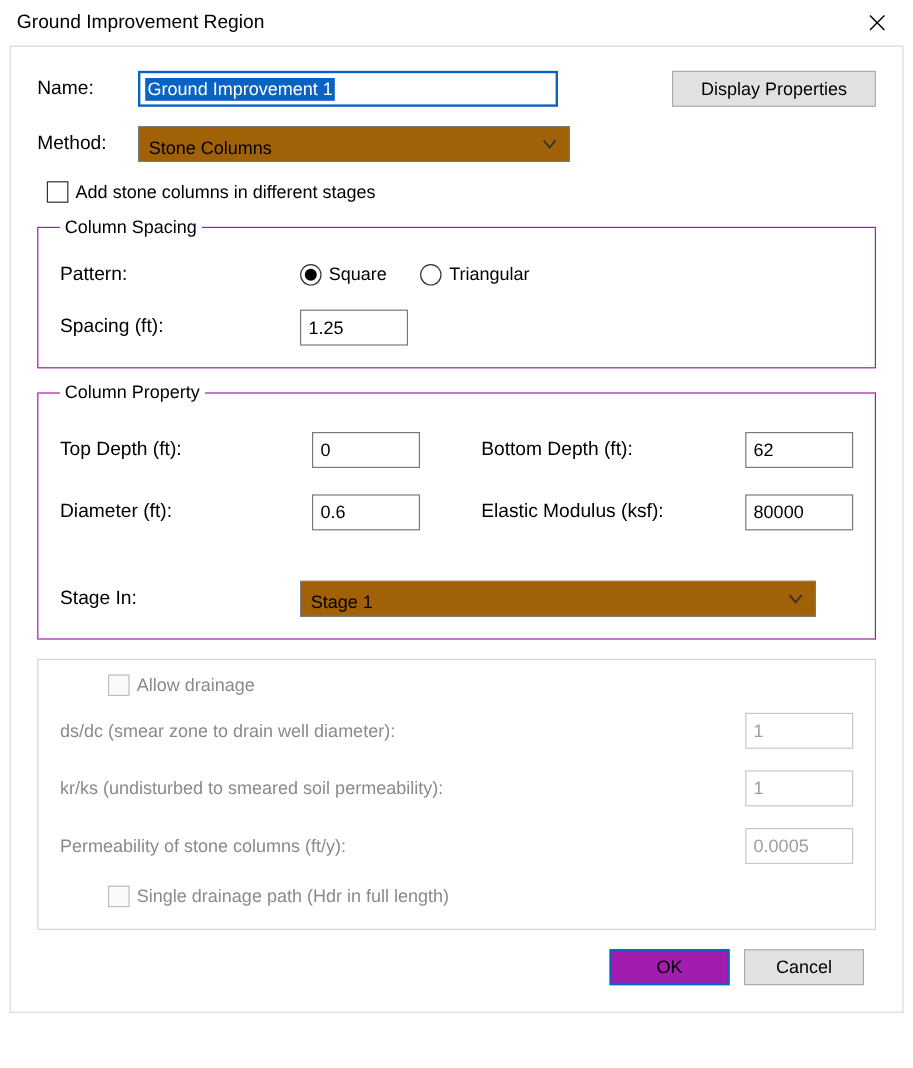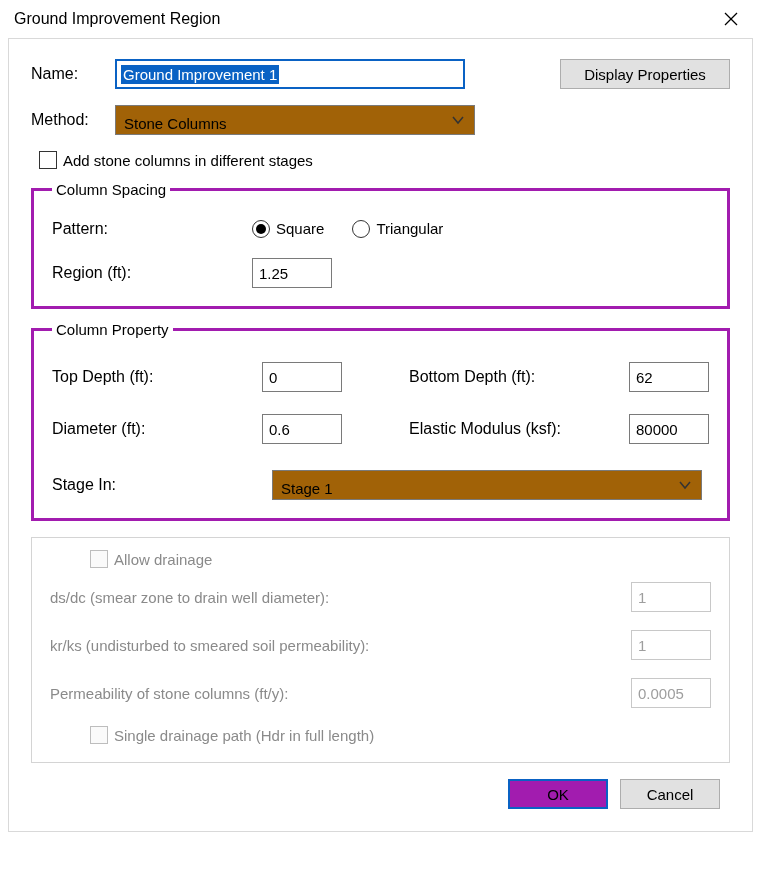--- a/index.html
+++ b/index.html
@@ -89,21 +89,21 @@
   .arrow polyline { stroke:#333; stroke-width:1.5; fill:none; }
   .method-select { width: 360px; margin-left: 0; }
   .chk { display: flex; align-items: center; gap: 6px; margin-left: 8px; }
   .chkbox {
     width: 18px; height: 18px;
     border: 1px solid #333;
     background: #fff;
   }
   .chkbox.disabled { border-color: #bdbdbd; background:#fafafa; }
   fieldset.group {
-    border: 3px solid #a21caf;
+    border: 1px solid #a21caf;
     margin: 12px 0 8px 0;
     padding: 12px 18px 18px 18px;
   }
   fieldset.group > legend {
     font-size: 15px;
     padding: 0 4px;
     color: #000;
   }
   .spacing-row, .prop-row {
     display: flex; align-items: center; margin-top: 10px;
@@ -115,21 +115,21 @@
   }
   .radio .dot {
     width: 18px; height: 18px; border:1px solid #333; border-radius:50%;
     position: relative;
   }
   .radio.selected .dot::after{
     content:""; position:absolute; top:3px; left:3px;
     width:10px; height:10px; background:#000; border-radius:50%;
   }
   .num {
-    width: 80px; height:30px; border:1px solid #7a7a7a;
+    width: 90px; height:30px; border:1px solid #7a7a7a;
     padding:2px 6px; font-size:15px; font-family:inherit;
   }
   .num.disabled { border-color:#c8c8c8; color:#9e9e9e; background:#fff; }
   .twocol { display:flex; align-items:center; margin-top: 12px;}
   .twocol .col { display:flex; align-items:center; flex:1; }
   .twocol .lbl2 { width:210px;}
   .stage-select { width: 430px; }
   .drain-group { border:1px solid #d4d4d4; padding:12px 18px 18px 18px; margin-top:16px;}
   .drain-label { display:flex; align-items:center; gap:6px; color:#8a8a8a; margin-bottom: 14px; margin-left: 40px;}
   .drain-row { display:flex; align-items:center; margin-bottom: 18px; color:#8a8a8a; }
@@ -188,21 +188,21 @@
         <span class="radio selected">
           <span class="dot"></span>
           <span>Square</span>
         </span>
         <span class="radio">
           <span class="dot"></span>
           <span>Triangular</span>
         </span>
       </div>
       <div class="spacing-row" style="margin-top:20px;">
-        <span class="lbl2">Region (ft):</span>
+        <span class="lbl2">Spacing (ft):</span>
         <input class="num" value="1.25" style="">
       </div>
     </fieldset>
 
     <fieldset class="group">
       <legend>Column Property</legend>
       <div class="twocol">
         <div class="col">
           <span class="lbl2">Top Depth (ft):</span>
           <input class="num" value="0" style="">
@@ -215,21 +215,21 @@
       <div class="twocol" style="margin-top:22px;">
         <div class="col">
           <span class="lbl2">Diameter (ft):</span>
           <input class="num" value="0.6" style="">
         </div>
         <div class="col">
           <span class="lbl2" style="width:220px;margin-left:40px;">Elastic Modulus (ksf):</span>
           <input class="num" value="80000" style="">
         </div>
       </div>
-      <div class="spacing-row" style="margin-top:26px;gap:20px;">
+      <div class="spacing-row" style="margin-top:42px;">
         <span class="lbl2">Stage In:</span>
         <div class="select stage-select">
           <span>Stage 1</span>
           <span class="arrow">
               <svg viewBox="0 0 12 10">
                 <polyline points="1,2 6,8 11,2"></polyline>
               </svg>
             </span>
         </div>
       </div>

